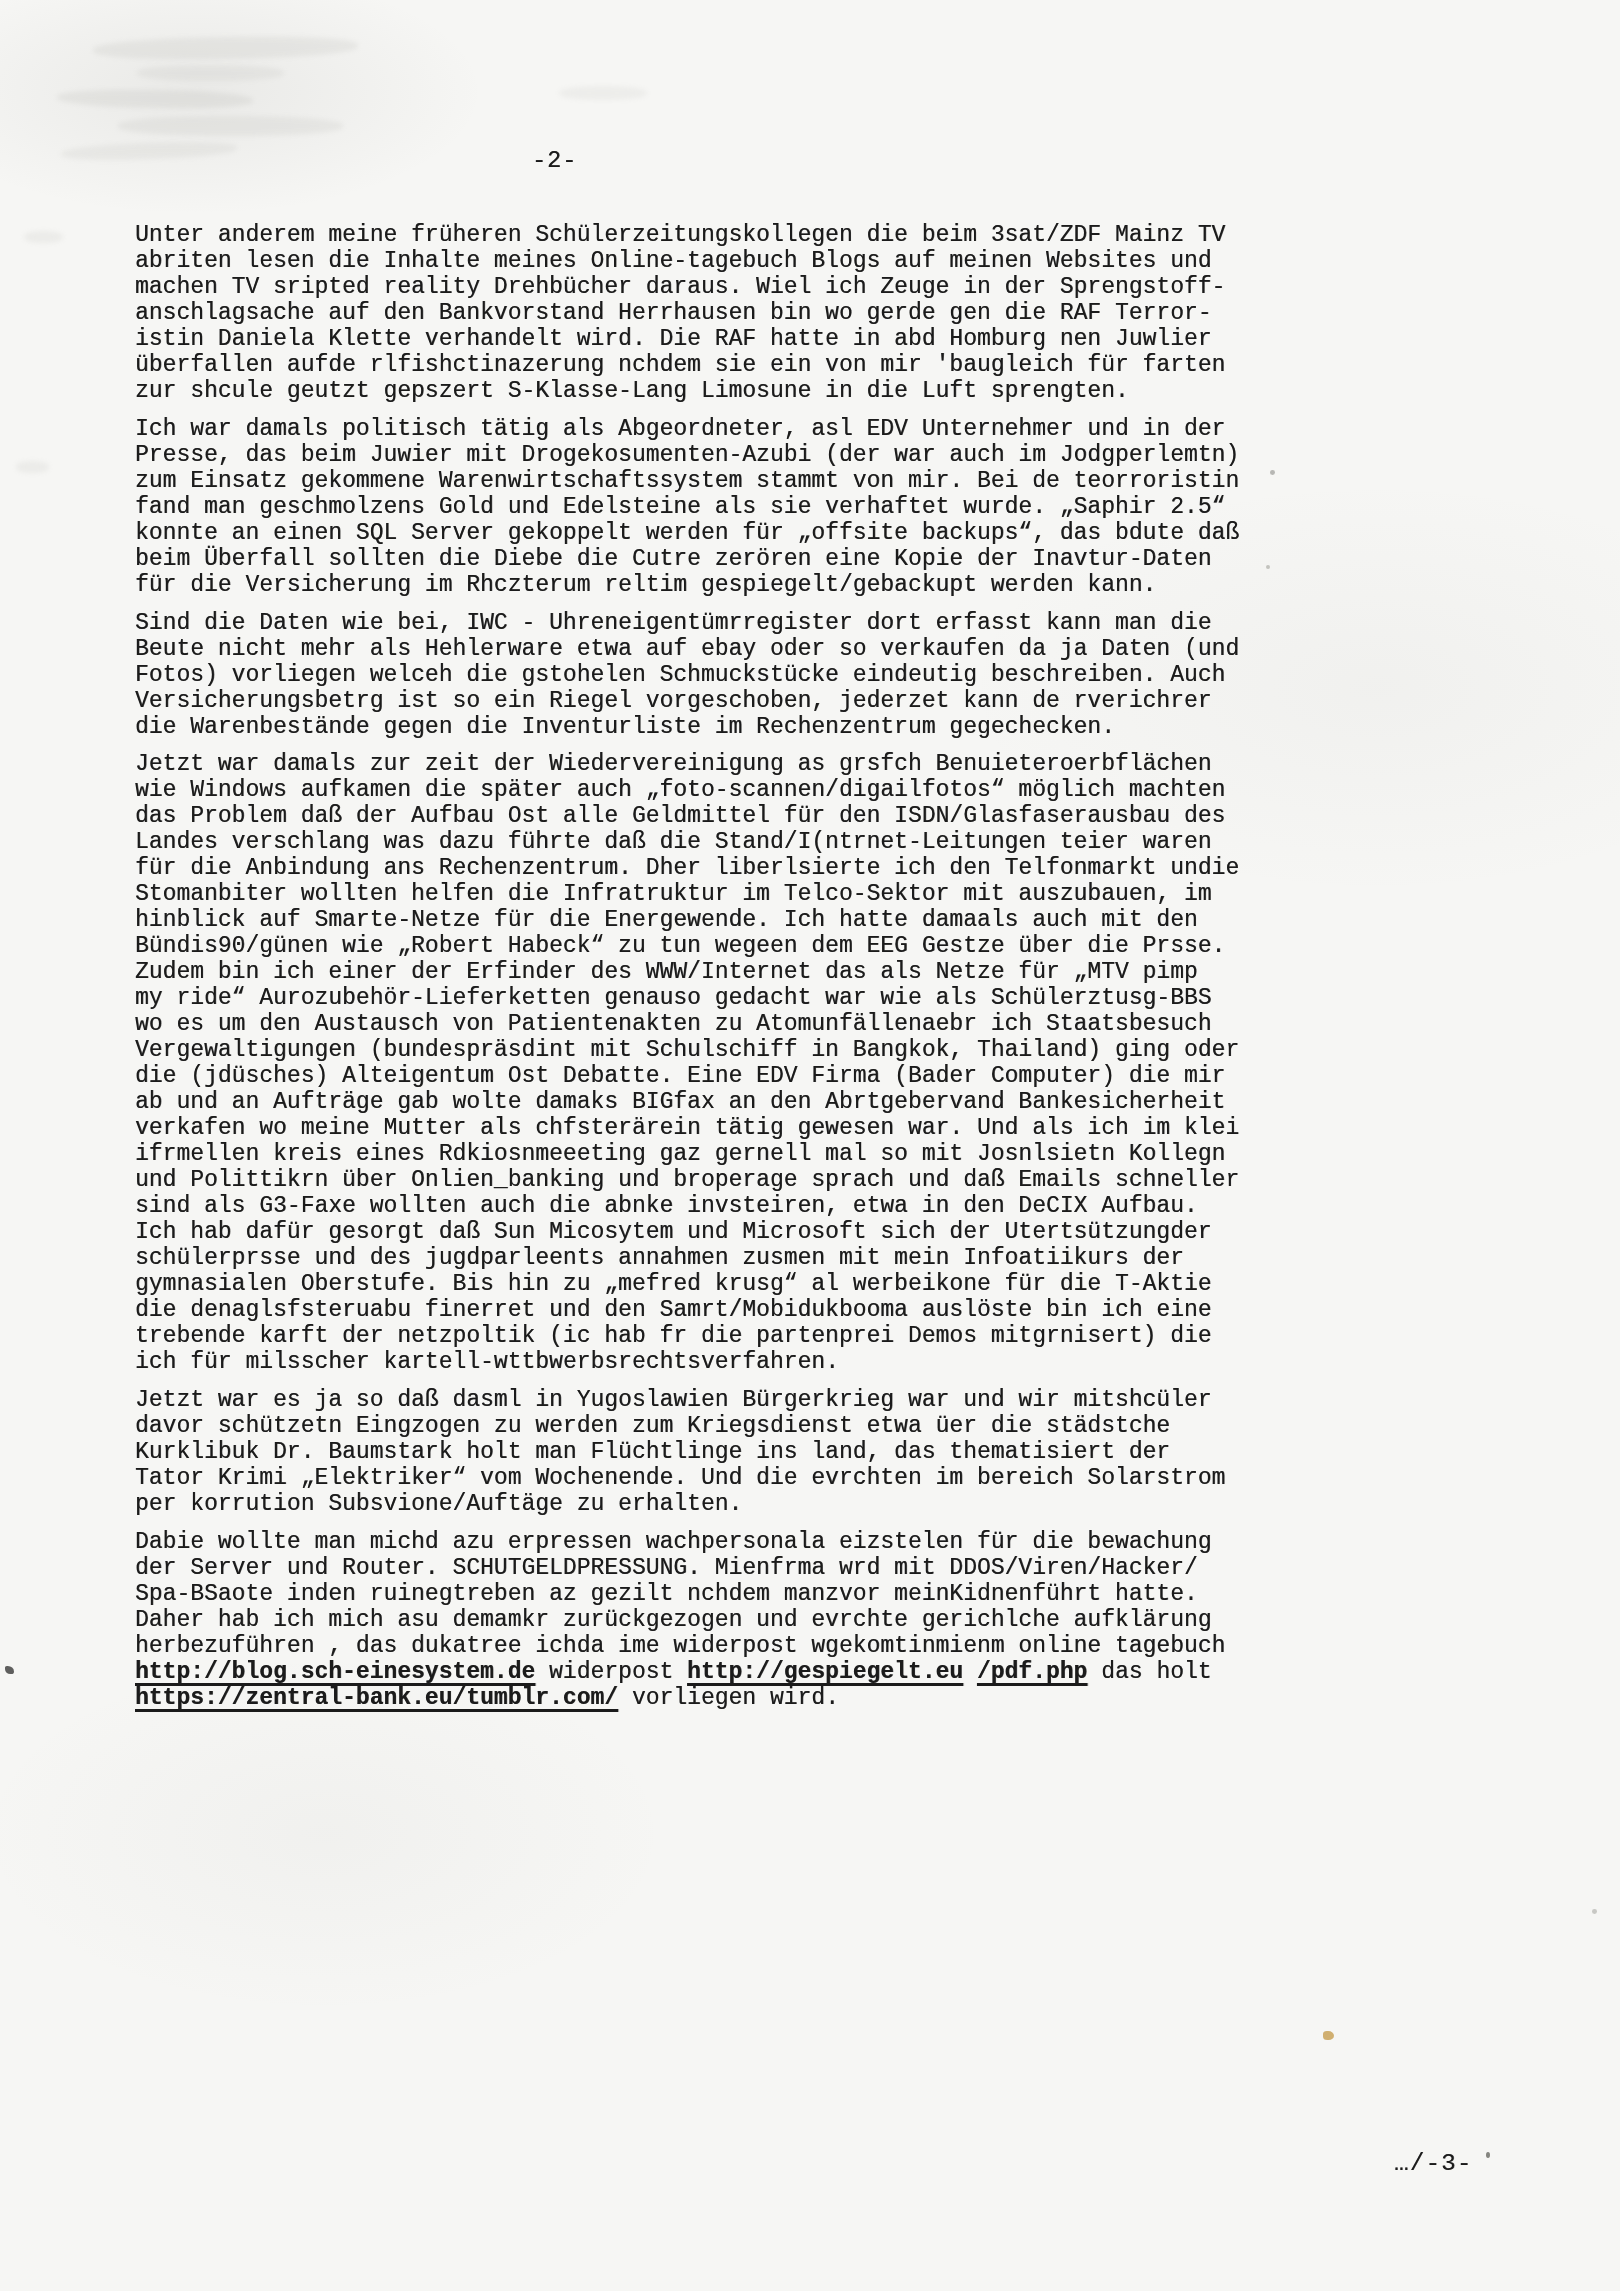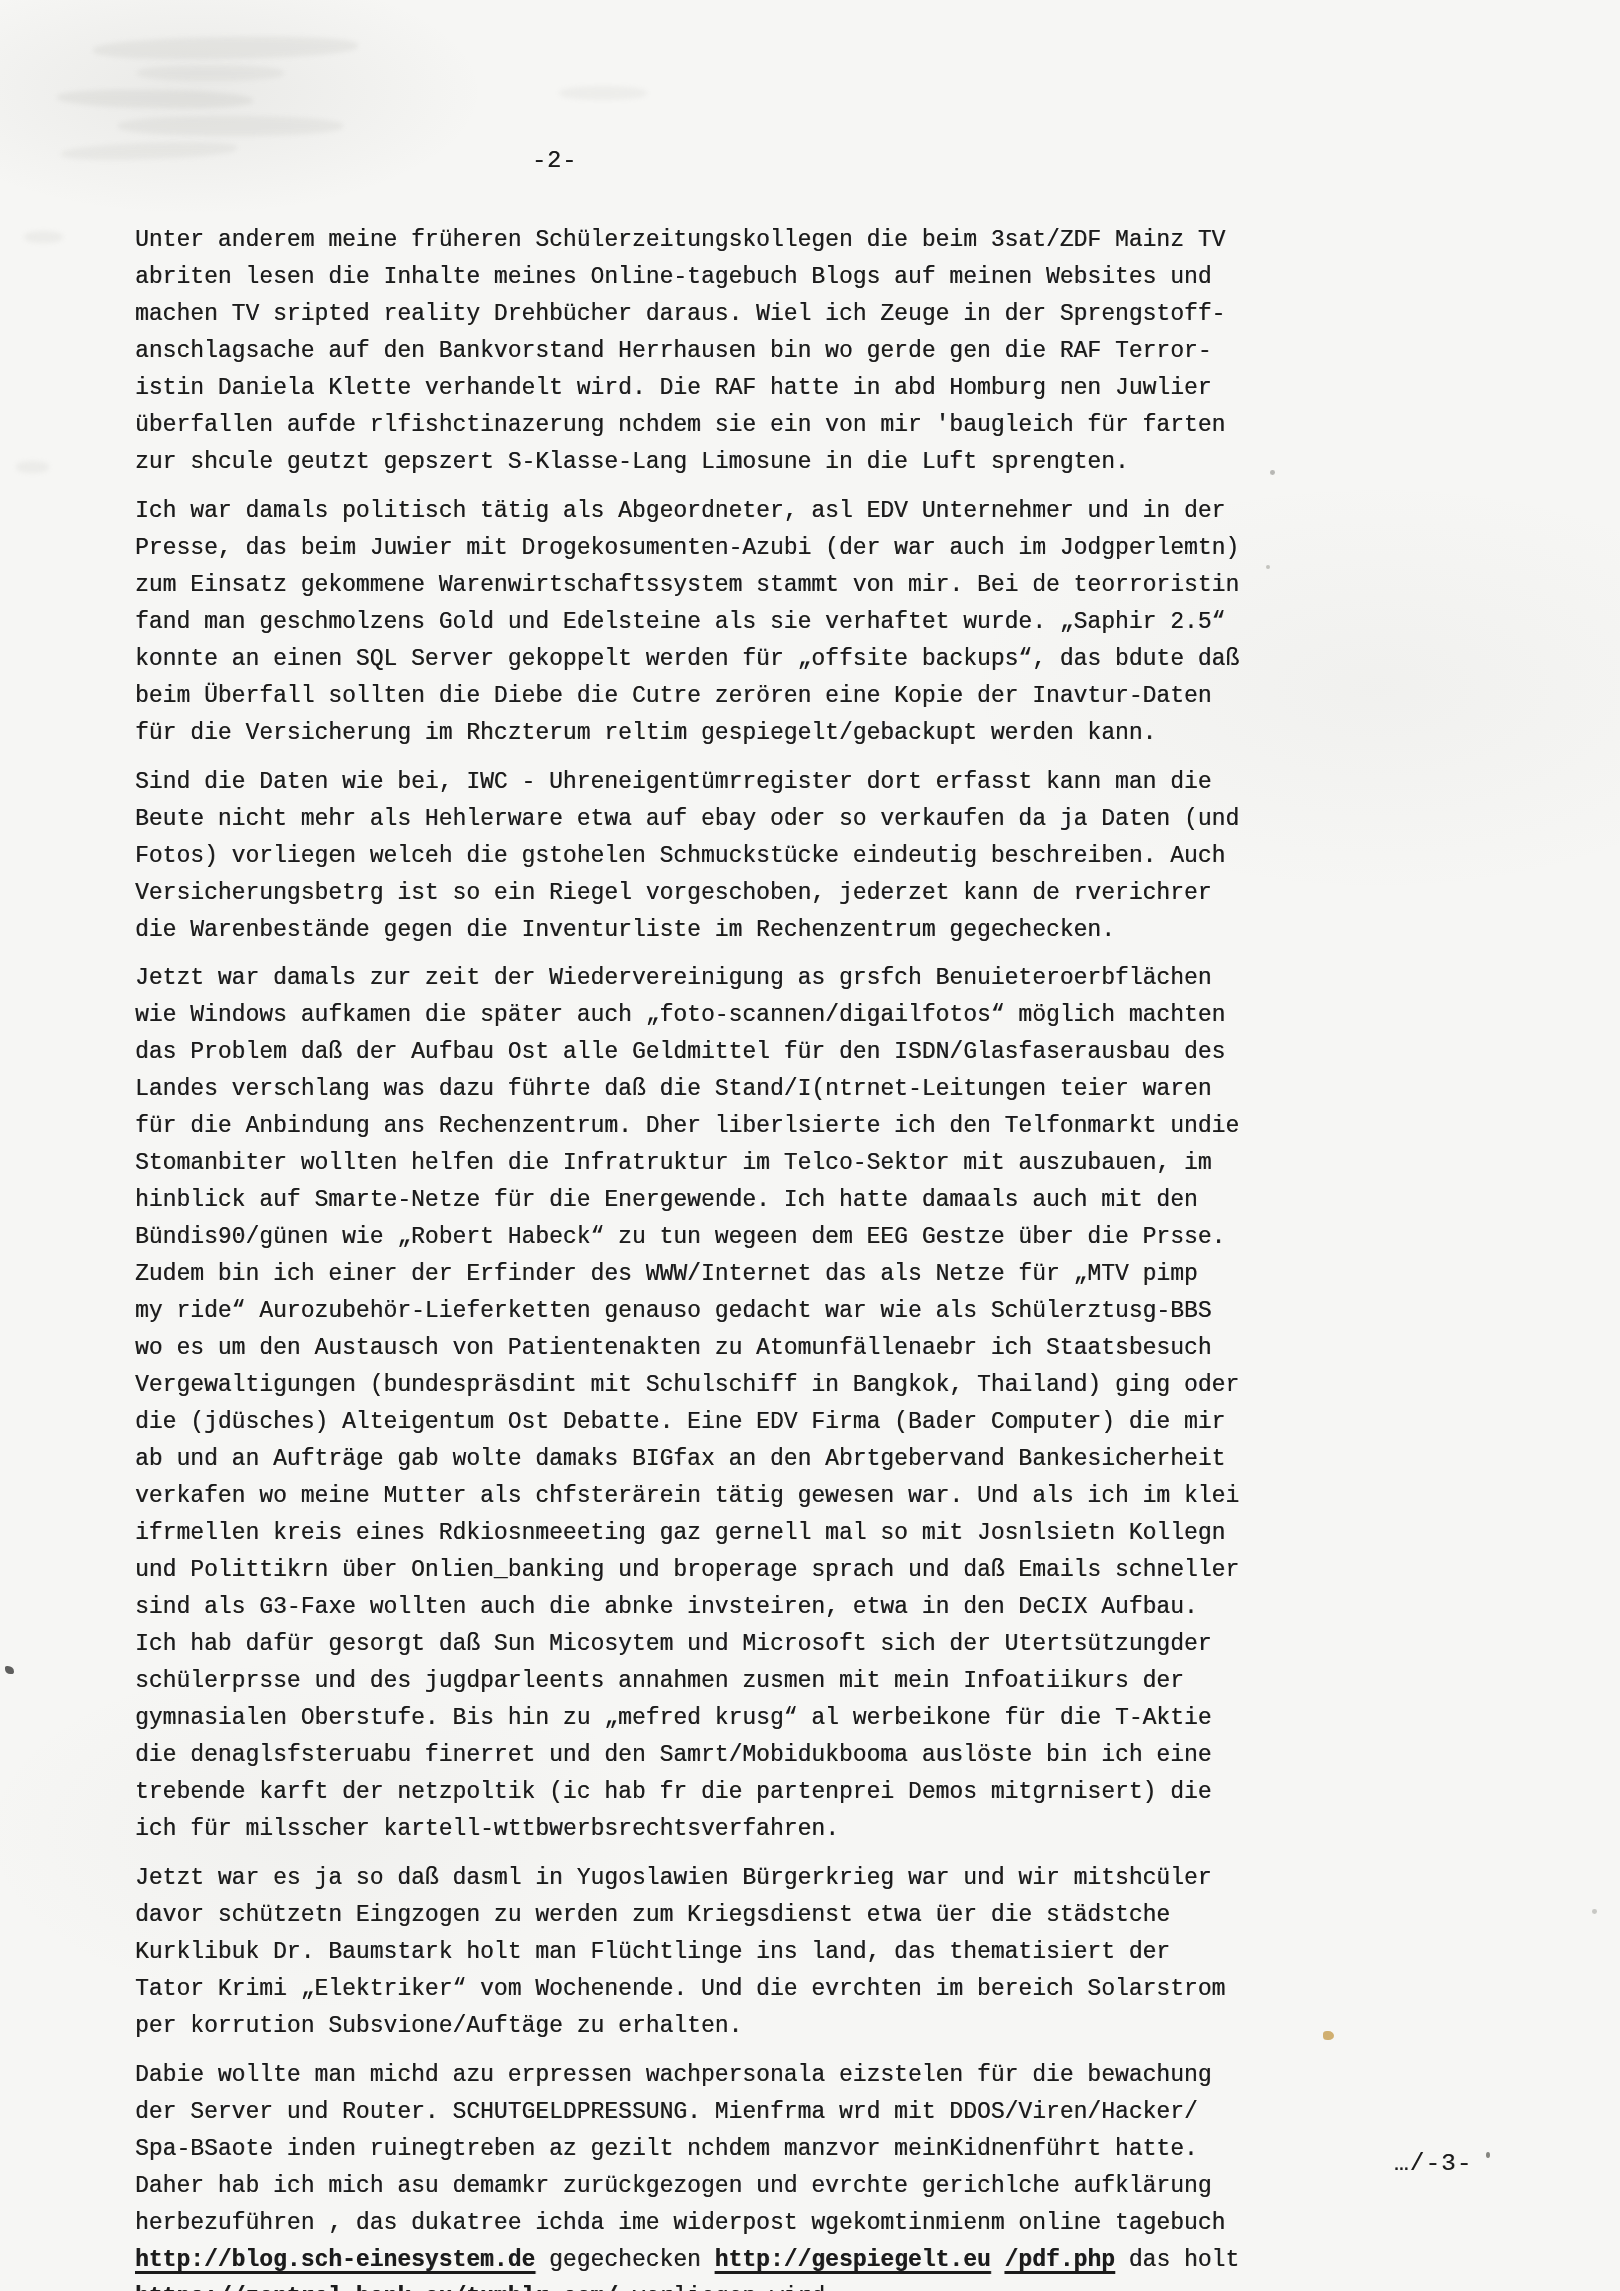--- a/index.html
+++ b/index.html
@@ -25,21 +25,21 @@
     font-size:23.5px;letter-spacing:1px;
     text-shadow:0.4px 0 rgba(0,0,0,.65);
   }
   .textblock{
     position:absolute;left:135px;top:222px;width:1186px;
   }
   .para{
     margin:0 0 11.8px 0;
     white-space:pre;
     font-size:23px;
-    line-height:37px;
+    line-height:26px;
     text-shadow:0.4px 0 rgba(0,0,0,.6);
   }
   .ul-phrase{
     text-decoration-thickness:2px;
     text-underline-offset:3.9px;
   }
   .doclink{
     color:#1b1b1b;
     font-weight:bold;
     text-decoration:underline;
@@ -134,21 +134,21 @@
     <p class="para">Jetzt war es ja so daß dasml in Yugoslawien Bürgerkrieg war und wir mitshcüler
 davor schützetn Eingzogen zu werden zum Kriegsdienst etwa üer die städstche
 Kurklibuk Dr. Baumstark holt man Flüchtlinge ins land, das thematisiert der
 Tator Krimi „Elektriker“ vom Wochenende. Und die evrchten im bereich Solarstrom
 per korrution Subsvione/Auftäge zu erhalten.</p>
     <p class="para"><span>Dabie wollte man michd azu erpressen wachpersonala eizstelen für die bewachung
 der Server und Router. SCHUTGELDPRESSUNG. Mienfrma wrd mit DDOS/Viren/Hacker/
 Spa-BSaote inden ruinegtreben az gezilt nchdem manzvor meinKidnenführt hatte.
 Daher hab ich mich asu demamkr zurückgezogen und evrchte gerichlche aufklärung
 herbezuführen , das dukatree ichda ime widerpost wgekomtinmienm online tagebuch
-</span><a class="doclink">http://blog.sch-einesystem.de</a><span> gegechecken </span><a class="doclink">http://gespiegelt.eu</a><span> </span><a class="doclink">/pdf.php</a><span> das holt
+</span><a class="doclink">http://blog.sch-einesystem.de</a><span> widerpost </span><a class="doclink">http://gespiegelt.eu</a><span> </span><a class="doclink">/pdf.php</a><span> das holt
 </span><a class="doclink">https://zentral-bank.eu/tumblr.com/</a><span> vorliegen wird.</span></p>
   </div>
 
   <div class="footer-marker">…/-3-</div>
 
   <div class="speck k1"></div>
   <div class="speck k2"></div>
   <div class="speck k3"></div>
   <div class="speck k4"></div>
   <div class="speck k5"></div>

